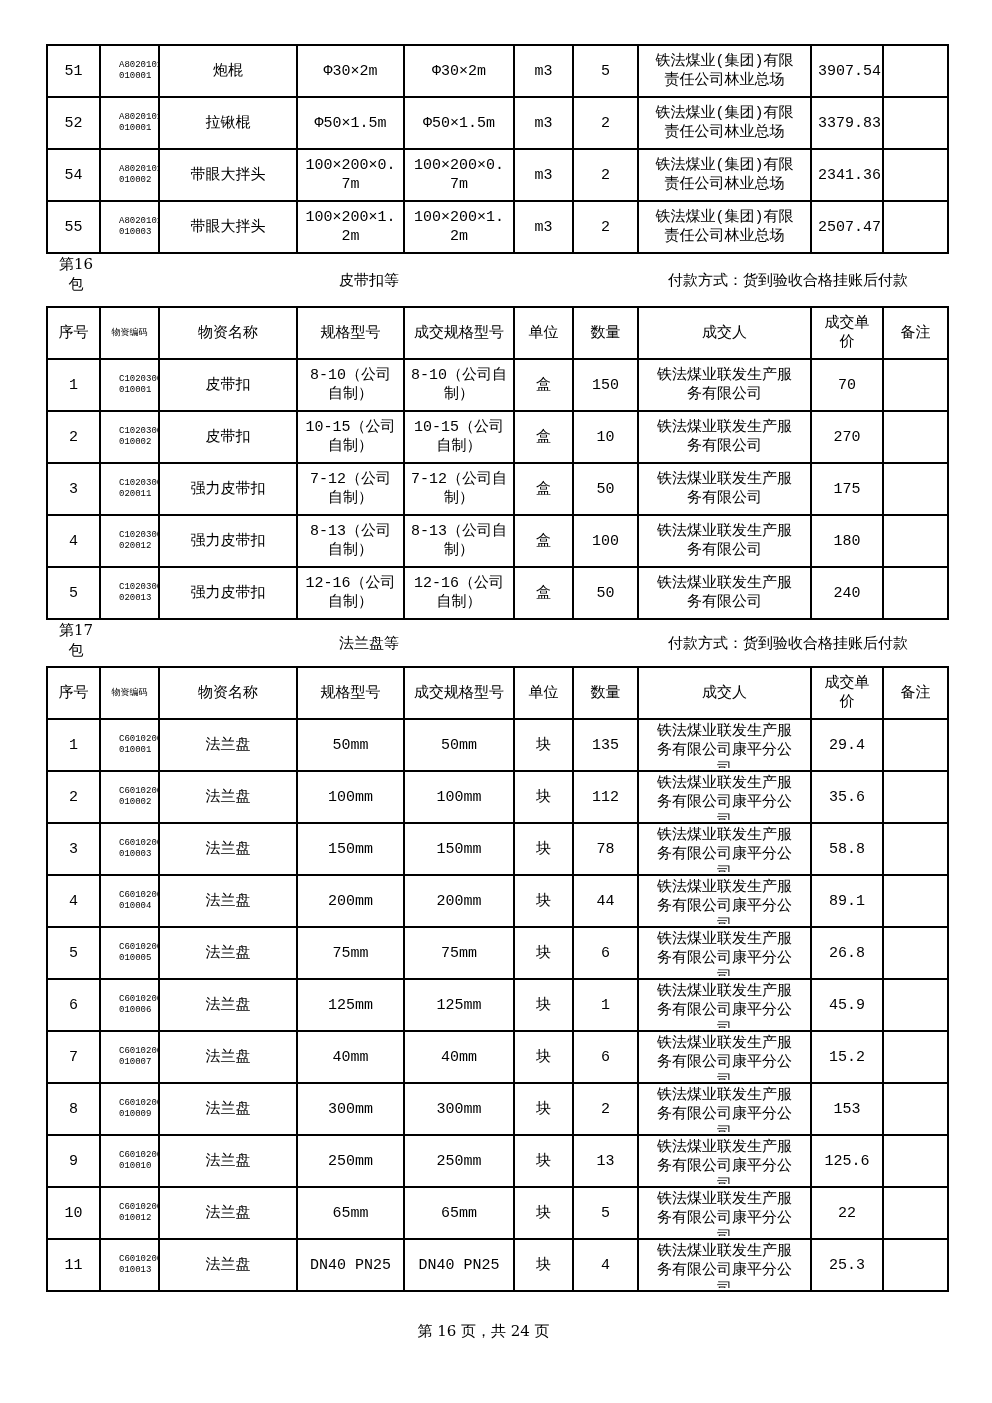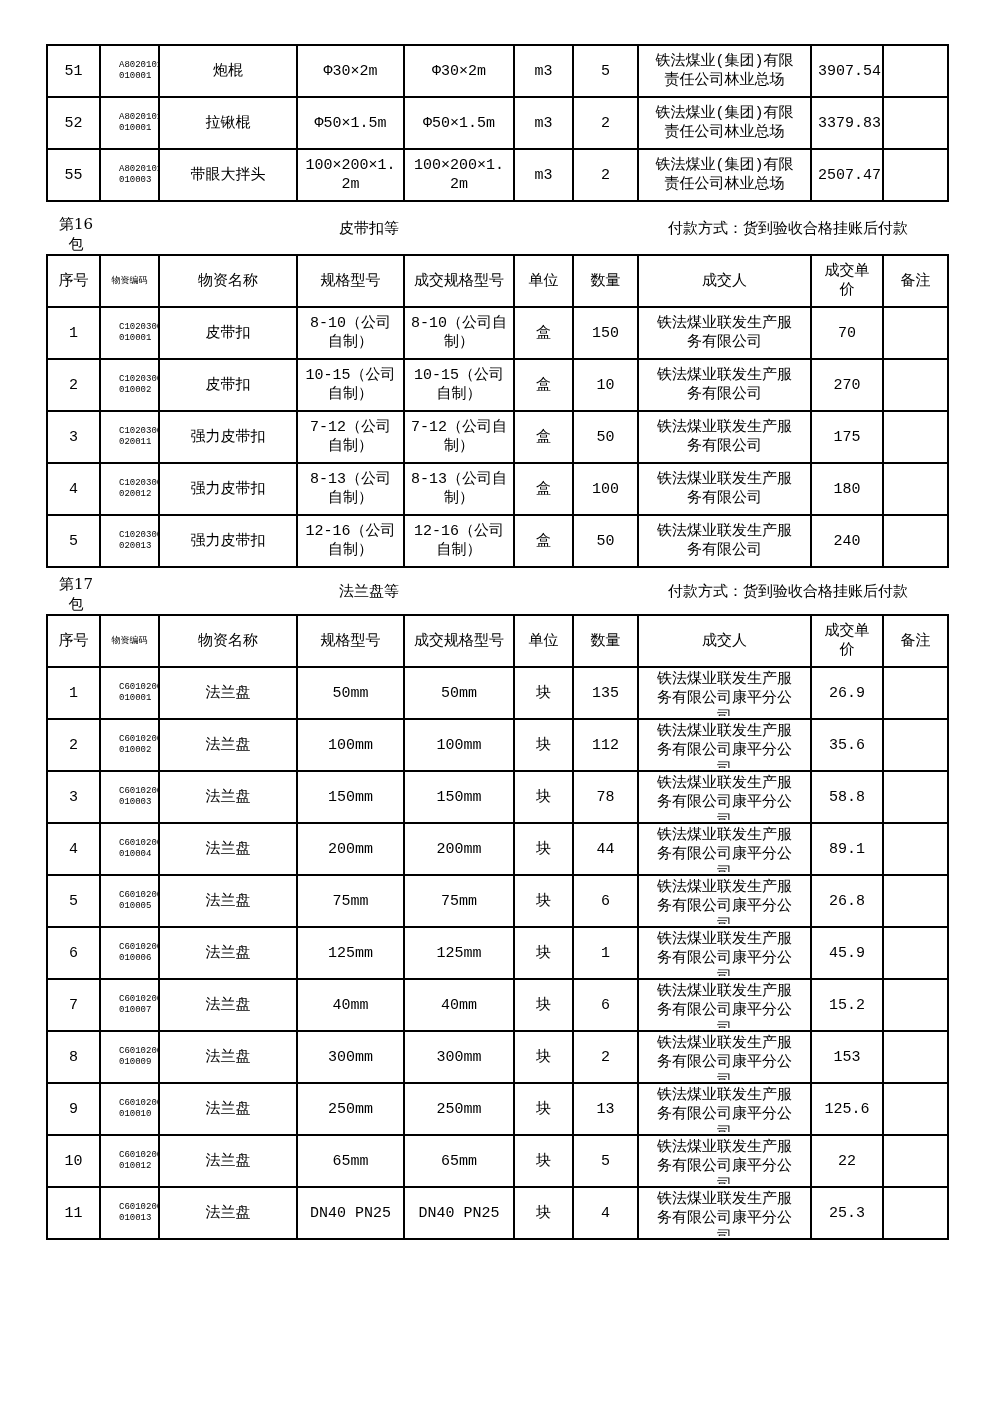--- a/index.html
+++ b/index.html
@@ -13,21 +13,21 @@
                   line-height:19px;overflow:hidden;}
   .tbl td{height:46px;}
   .tbl th{height:46px;}
   th.small{font-size:9px;line-height:11px;text-align:center;}
   td.c-code{padding:2px 18px;}
   .code{font-size:9px;line-height:11px;font-family:"Liberation Mono",monospace;}
   td.c-name,td.c-spec,td.c-deal_spec{word-break:break-all;}
   td.c-supplier{padding:2px 12px;vertical-align:middle;}
   .supplier-wrap{max-height:46px;overflow:hidden;word-break:break-all;
                  line-height:19px;}
-  .band{position:relative;height:52px;display:flex;align-items:flex-end;
+  .band{position:relative;height:52px;display:flex;align-items:flex-start;
         font-size:15px;}
   .pkg{width:44px;margin-left:8px;text-align:center;line-height:1.35;
        word-break:break-all;}
   .band-title{position:absolute;left:293px;top:50%;transform:translateY(-50%);
               white-space:nowrap;}
   .band-payment{position:absolute;right:13px;top:50%;transform:translateY(-50%);
                 white-space:nowrap;}
   .footer{margin-top:30px;text-align:center;font-size:15px;
           font-family:"DejaVu Serif","Liberation Serif",serif;}
 </style>
@@ -73,20 +73,36 @@
           </td>
           <td class="c-name">拉锹棍</td>
           <td class="c-spec">Φ50×1.5m</td>
           <td class="c-deal_spec">Φ50×1.5m</td>
           <td class="c-unit">m3</td>
           <td class="c-qty">2</td>
           <td class="c-supplier">
             <div class="supplier-wrap">铁法煤业(集团)有限责任公司林业总场</div>
           </td>
           <td class="c-price">3379.83</td>
+          <td class="c-note"></td>
+        </tr>
+        <tr>
+          <td class="c-seq">54</td>
+          <td class="c-code">
+            <div class="code">A802010140<br>010002</div>
+          </td>
+          <td class="c-name">带眼大拌头</td>
+          <td class="c-spec">100×200×0.7m</td>
+          <td class="c-deal_spec">100×200×0.7m</td>
+          <td class="c-unit">m3</td>
+          <td class="c-qty">2</td>
+          <td class="c-supplier">
+            <div class="supplier-wrap">铁法煤业(集团)有限责任公司林业总场</div>
+          </td>
+          <td class="c-price">2341.36</td>
           <td class="c-note"></td>
         </tr>
         <tr>
           <td class="c-seq">55</td>
           <td class="c-code">
             <div class="code">A802010140<br>010003</div>
           </td>
           <td class="c-name">带眼大拌头</td>
           <td class="c-spec">100×200×1.2m</td>
           <td class="c-deal_spec">100×200×1.2m</td>
@@ -258,21 +274,21 @@
             <div class="code">C601020010<br>010001</div>
           </td>
           <td class="c-name">法兰盘</td>
           <td class="c-spec">50mm</td>
           <td class="c-deal_spec">50mm</td>
           <td class="c-unit">块</td>
           <td class="c-qty">135</td>
           <td class="c-supplier">
             <div class="supplier-wrap">铁法煤业联发生产服务有限公司康平分公司</div>
           </td>
-          <td class="c-price">26.9</td>
+          <td class="c-price">29.4</td>
           <td class="c-note"></td>
         </tr>
         <tr>
           <td class="c-seq">2</td>
           <td class="c-code">
             <div class="code">C601020010<br>010002</div>
           </td>
           <td class="c-name">法兰盘</td>
           <td class="c-spec">100mm</td>
           <td class="c-deal_spec">100mm</td>
@@ -424,14 +440,15 @@
           <td class="c-qty">4</td>
           <td class="c-supplier">
             <div class="supplier-wrap">铁法煤业联发生产服务有限公司康平分公司</div>
           </td>
           <td class="c-price">25.3</td>
           <td class="c-note"></td>
         </tr>
       </tbody>
   </table>
 
+  <div class="footer">第 16 页，共 24 页</div>
 
 </div>
 
 </body></html>

